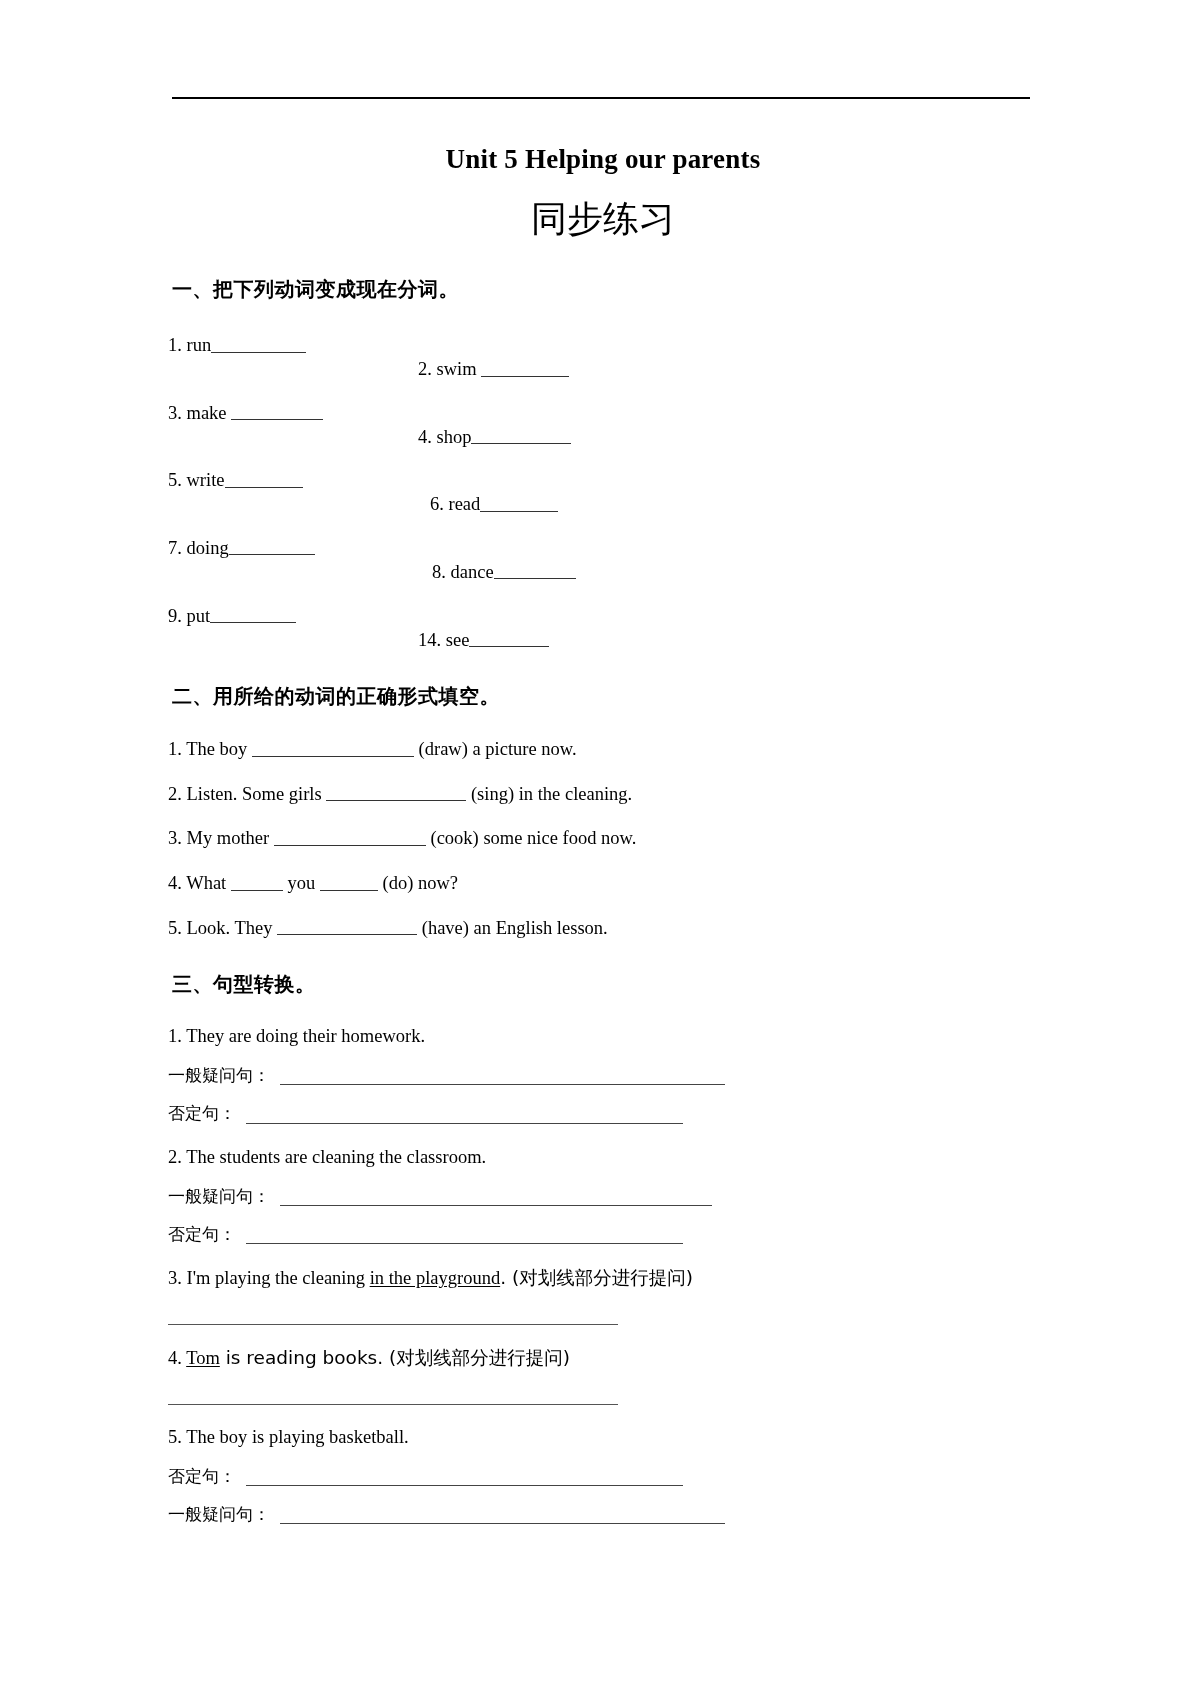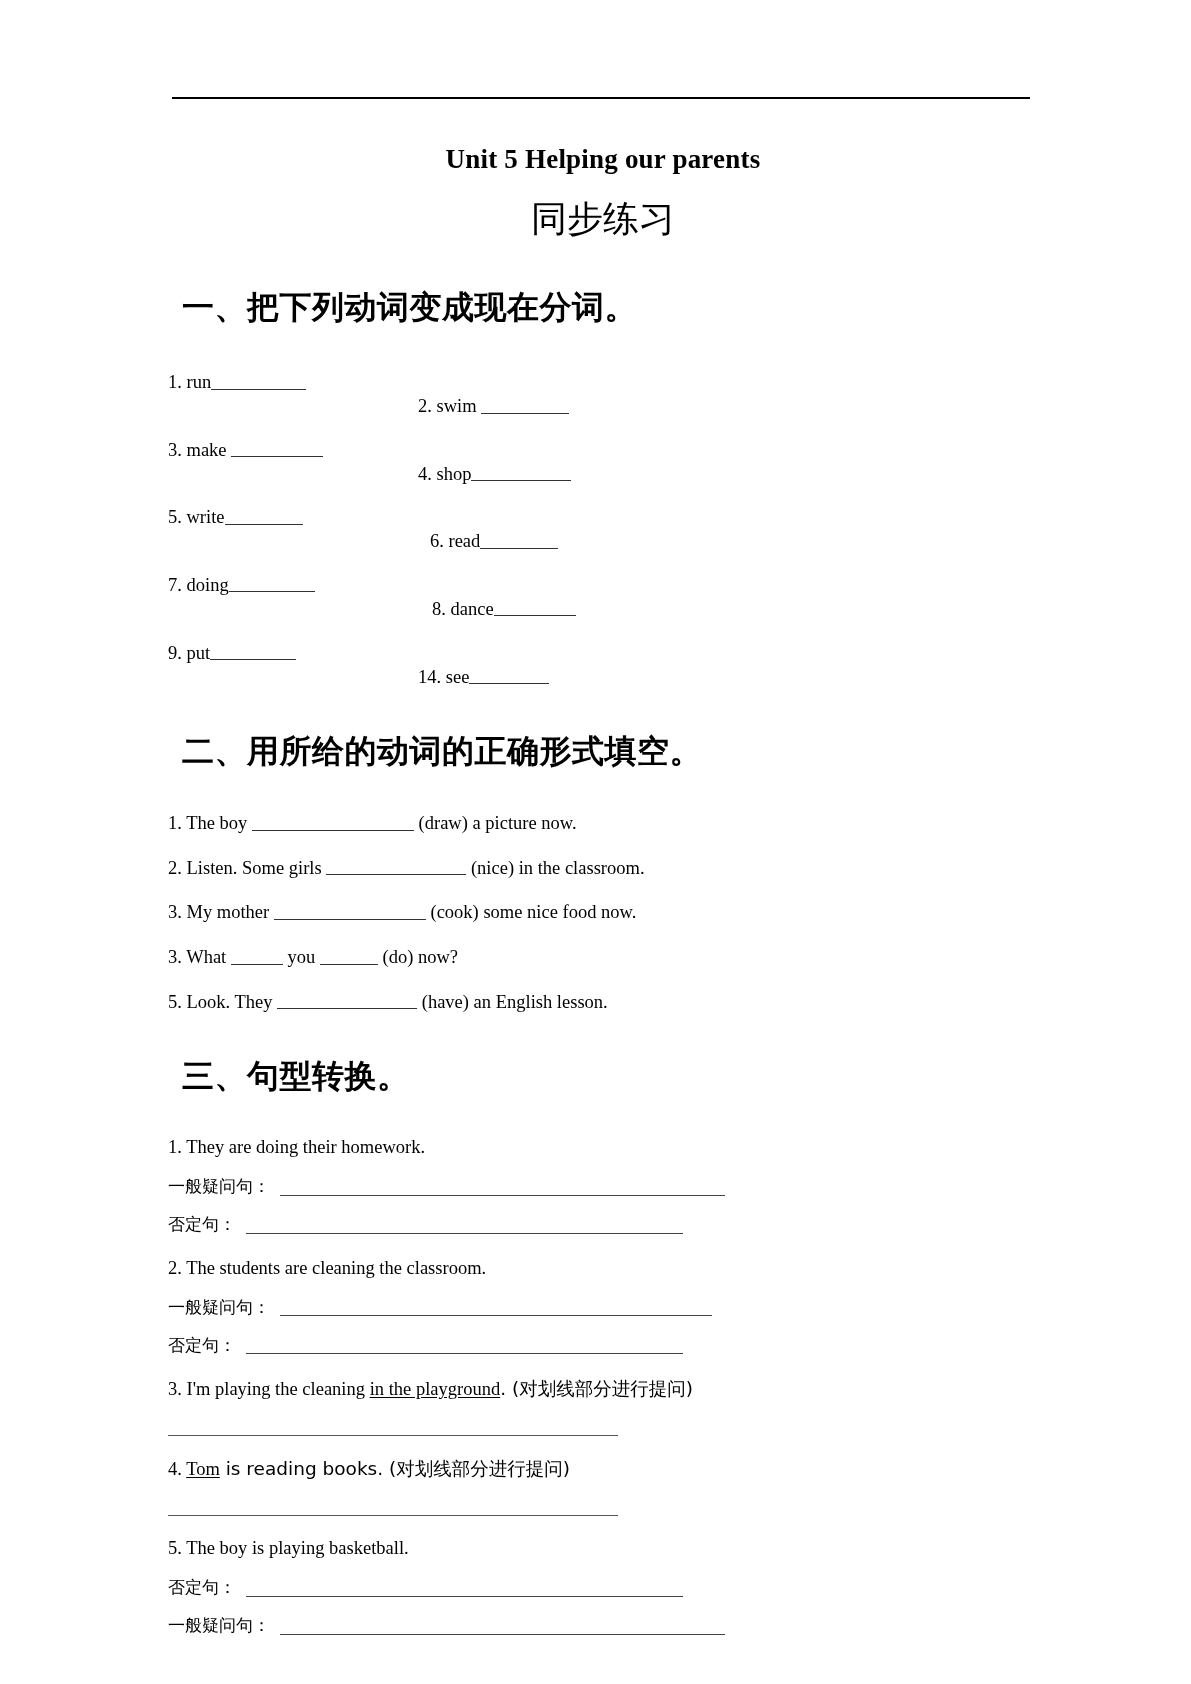--- a/index.html
+++ b/index.html
@@ -46,23 +46,23 @@
   }
   .doc-subtitle {
     text-align: center;
     font-size: 36px;
     font-weight: normal;
     margin: 0;
     padding-top: 20px;
     font-family: "DejaVu Sans", "Liberation Sans", sans-serif;
   }
   .section-heading {
-    font-size: 32px;
+    font-size: 20px;
     font-weight: bold;
-    margin: 14px;
+    margin: 4px;
     padding-top: 28px;
     padding-bottom: 6px;
     font-family: "DejaVu Sans", "Liberation Sans", sans-serif;
     letter-spacing: 0.5px;
   }
   .q-row {
     display: flex;
     font-size: 18.5px;
     padding-top: 20px;
     line-height: 1.25;
@@ -89,21 +89,21 @@
     white-space: nowrap;
   }
   .q-line.first-of-sec {
     padding-top: 17px;
   }
   .ans-line {
     font-size: 18.5px;
     padding-top: 16px;
     line-height: 1.3;
     display: flex;
-    align-items: center;
+    align-items: flex-end;
   }
   .ans-label {
     font-family: "DejaVu Sans", "Liberation Sans", sans-serif;
     font-size: 17px;
     white-space: nowrap;
   }
   .ans-rule {
     border-bottom: 1px solid #444;
     height: 1em;
     margin-left: 10px;
@@ -165,31 +165,31 @@
 
     <div class="q-line first-of-sec">
       <span>1. The boy</span>
       <span class="blank" style="width:162px"></span>
       <span>(draw) a picture now.</span>
     </div>
 
     <div class="q-line">
       <span>2. Listen. Some girls</span>
       <span class="blank" style="width:140px"></span>
-      <span>(nice) in the classroom.</span>
+      <span>(sing) in the cleaning.</span>
     </div>
 
     <div class="q-line">
       <span>3. My mother</span>
       <span class="blank" style="width:152px"></span>
       <span>(cook) some nice food now.</span>
     </div>
 
     <div class="q-line">
-      <span>3. What</span>
+      <span>4. What</span>
       <span class="blank" style="width:52px"></span>
       <span>you</span>
       <span class="blank" style="width:58px"></span>
       <span>(do) now?</span>
     </div>
 
     <div class="q-line">
       <span>5. Look. They</span>
       <span class="blank" style="width:140px"></span>
       <span>(have) an English lesson.</span>

